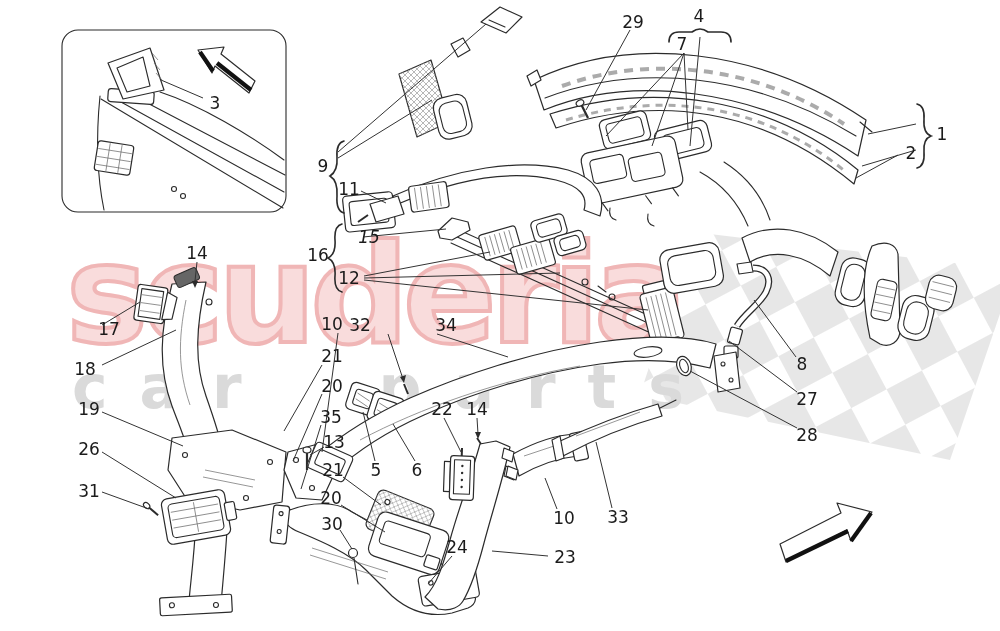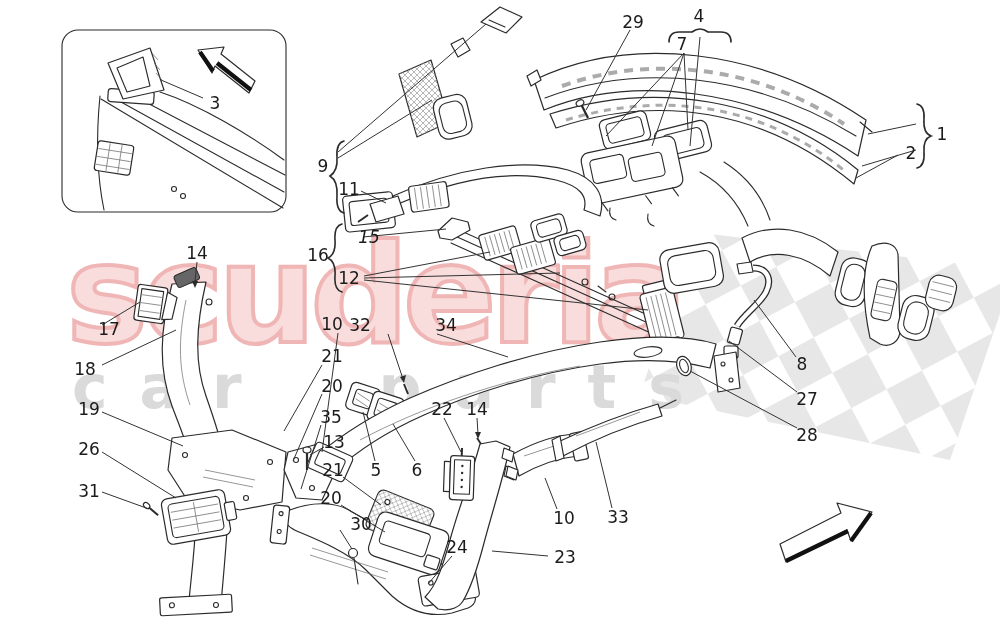--- a/index.html
+++ b/index.html
@@ -406,21 +406,21 @@
       <div class="plabel" style="left: 89px; top: 491px;">31</div>
       <div class="plabel" style="left: 332px; top: 324px;">10</div>
       <div class="plabel" style="left: 360px; top: 325px;">32</div>
       <div class="plabel" style="left: 446px; top: 325px;">34</div>
       <div class="plabel" style="left: 332px; top: 356px;">21</div>
       <div class="plabel" style="left: 332px; top: 386px;">20</div>
       <div class="plabel" style="left: 331px; top: 417px;">35</div>
       <div class="plabel" style="left: 334px; top: 442px;">13</div>
       <div class="plabel" style="left: 333px; top: 470px;">21</div>
       <div class="plabel" style="left: 331px; top: 498px;">20</div>
-      <div class="plabel" style="left: 332px; top: 524px; margin-left: 29px;">30</div>
+      <div class="plabel" style="left: 332px; top: 524px;">30</div>
       <div class="plabel" style="left: 376px; top: 470px;">5</div>
       <div class="plabel" style="left: 417px; top: 470px;">6</div>
       <div class="plabel" style="left: 442px; top: 409px;">22</div>
       <div class="plabel" style="left: 477px; top: 409px;">14</div>
       <div class="plabel" style="left: 457px; top: 547px;">24</div>
       <div class="plabel" style="left: 564px; top: 518px;">10</div>
       <div class="plabel" style="left: 618px; top: 517px;">33</div>
       <div class="plabel" style="left: 565px; top: 557px;">23</div>
       <div class="plabel" style="left: 802px; top: 364px;">8</div>
       <div class="plabel" style="left: 807px; top: 399px;">27</div>

